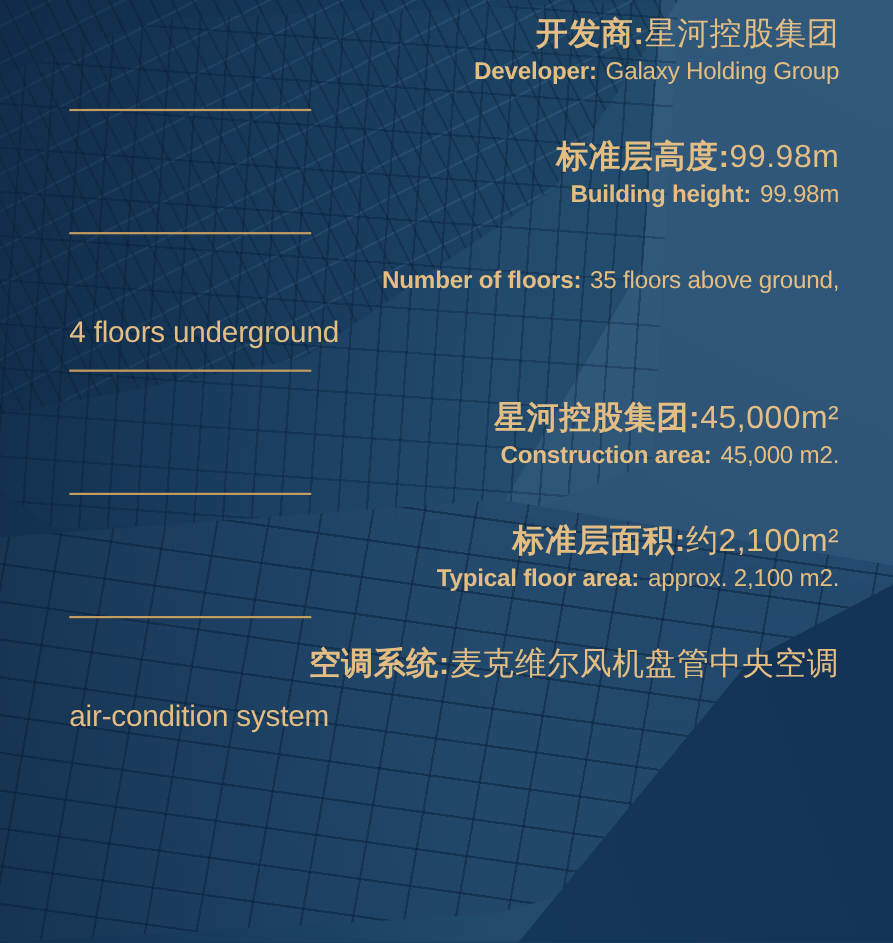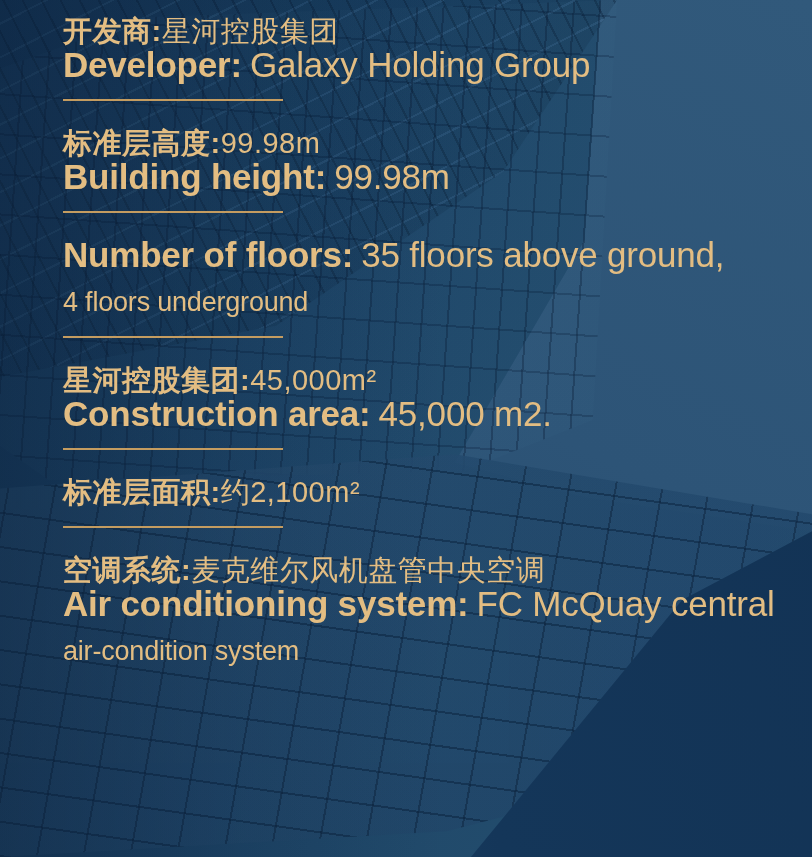--- a/index.html
+++ b/index.html
@@ -55,28 +55,28 @@
   .f-vignette{
     background:linear-gradient(90deg, rgba(10,30,55,.45) 0%, rgba(10,30,55,.15) 30%, rgba(10,30,55,0) 55%);
   }
   
   .content{
     position:absolute;
     left:63px;top:14px;width:700px;
     color:var(--text-gold);
   }
   .spec{display:block;}
-  .line{white-space:nowrap;}
+  .line{white-space:nowrap;text-align:right;}
   .zh{
     font-size:29px;line-height:34px;
     letter-spacing:.5px;
   }
   .zh .lbl{font-weight:700;}
   .en{
-    font-size:35px;line-height:34px;
+    font-size:22px;line-height:34px;
     letter-spacing:-.2px;
   }
   .en .lbl{font-weight:700;}
   .en .val{margin-left:8px;}
   .cont{
     font-size:27px;line-height:34px;
     letter-spacing:-.2px;
     margin-top:13px;
   }
   .divider{
@@ -121,24 +121,24 @@
     </section>
 
     <section class="spec">
       <div class="line zh"><span class="lbl">星河控股集团:</span><span class="val">45,000m²</span></div>
       <div class="line en"><span class="lbl">Construction area:</span><span class="val">45,000 m2.</span></div>
       <div class="divider"></div>
     </section>
 
     <section class="spec">
       <div class="line zh"><span class="lbl">标准层面积:</span><span class="val">约2,100m²</span></div>
+      <div class="line en"><span class="lbl">Typical floor area:</span><span class="val">approx. 2,100 m2.</span></div>
       <div class="divider"></div>
     </section>
 
 
     <section class="spec">
       <div class="line zh"><span class="lbl">空调系统:</span><span class="val">麦克维尔风机盘管中央空调</span></div>
-      <div class="line en"><span class="lbl">Air conditioning system:</span><span class="val">FC McQuay central</span></div>
       <div class="cont">air-condition system</div>
     </section>
 
   </div>
 </div>
 
 </body></html>

